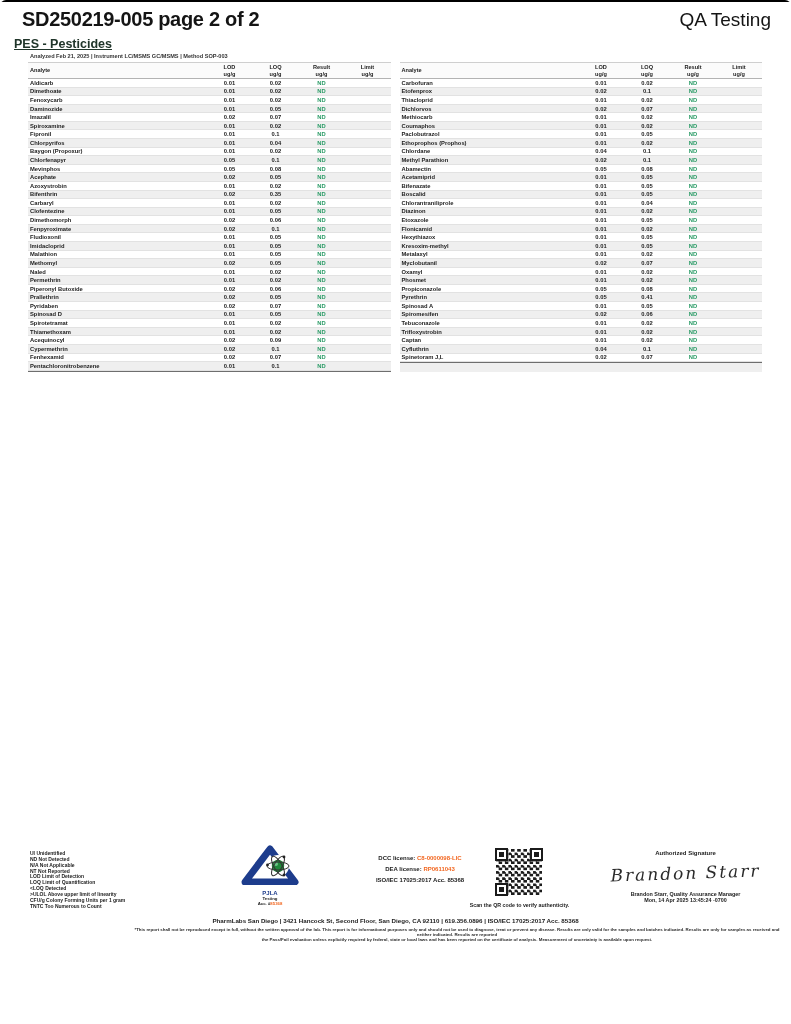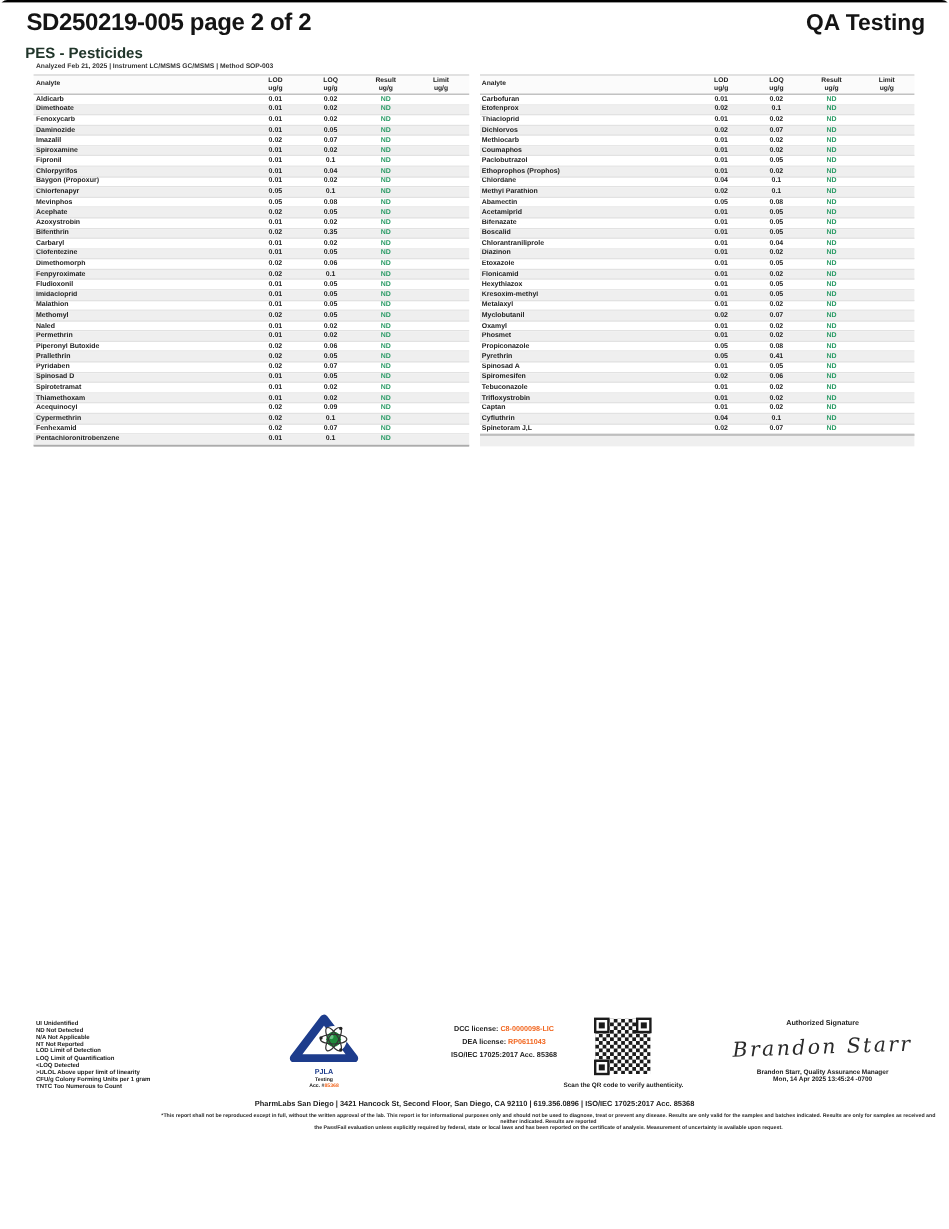--- a/index.html
+++ b/index.html
@@ -3,23 +3,23 @@
 <meta charset="utf-8">
 <style>
   html,body{margin:0;padding:0;background:#fff;}
   .page{position:relative;width:791px;height:1024px;background:#fff;overflow:hidden;
         font-family:"Liberation Sans",sans-serif;color:#1a1a1a;border-radius:6px;}
   .topbar{position:absolute;top:0;left:0;width:100%;height:2px;background:#000;}
 
   .doc-header{position:absolute;top:8px;left:22px;right:20px;display:flex;
               justify-content:space-between;align-items:baseline;}
   .doc-title{font-size:20px;font-weight:600;letter-spacing:-0.3px;color:#141414;}
-  .doc-right{font-size:19px;font-weight:700;color:#141414;}
-
-  .section-title{position:absolute;top:37px;left:21px;font-size:12.5px;font-weight:700;color:#20352a;}
+  .doc-right{font-size:19px;font-weight:400;color:#141414;}
+
+  .section-title{position:absolute;top:37px;left:14px;font-size:12.5px;font-weight:700;color:#20352a;text-decoration:underline;}
   .section-meta{position:absolute;top:53px;left:30px;font-size:5.6px;font-weight:700;color:#333;}
 
   .tablewrap{position:absolute;top:62px;left:28px;width:734px;display:flex;gap:9px;}
   .half{flex:1;min-width:0;}
   .thead{display:flex;align-items:center;height:15px;background:#fbfbfb;
          border-top:1px solid #cfcfcf;border-bottom:1px solid #b3b3b3;}
   .hc{font-size:5.6px;font-weight:700;line-height:1.15;color:#222;}
   .c-analyte{flex:1;text-align:left;padding-left:2px;overflow:hidden;white-space:nowrap;}
   .c-num{width:46px;text-align:center;}
   .tbody{border-bottom:1px solid #6e6e6e;}

